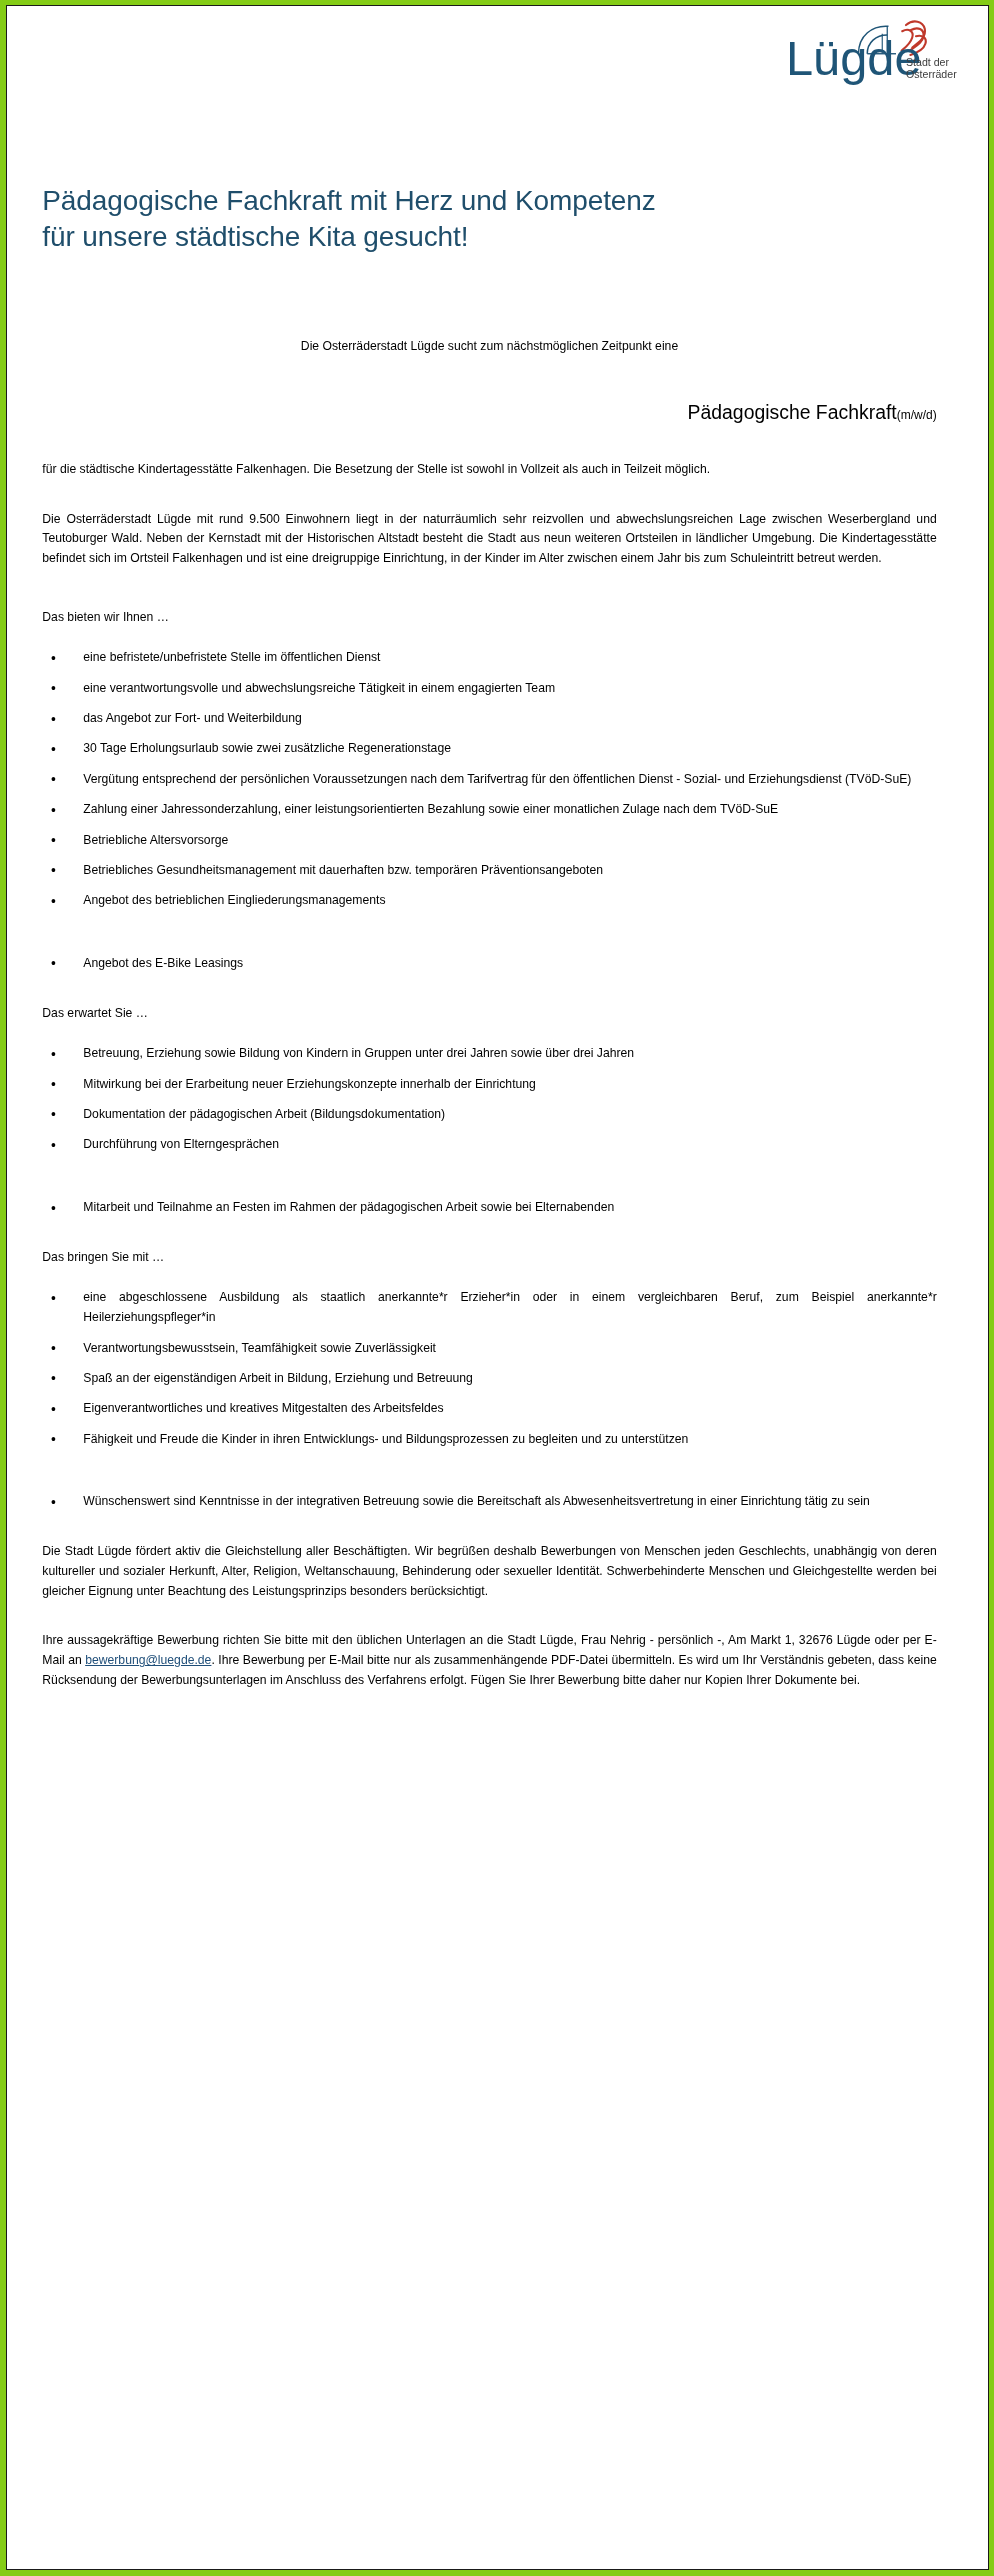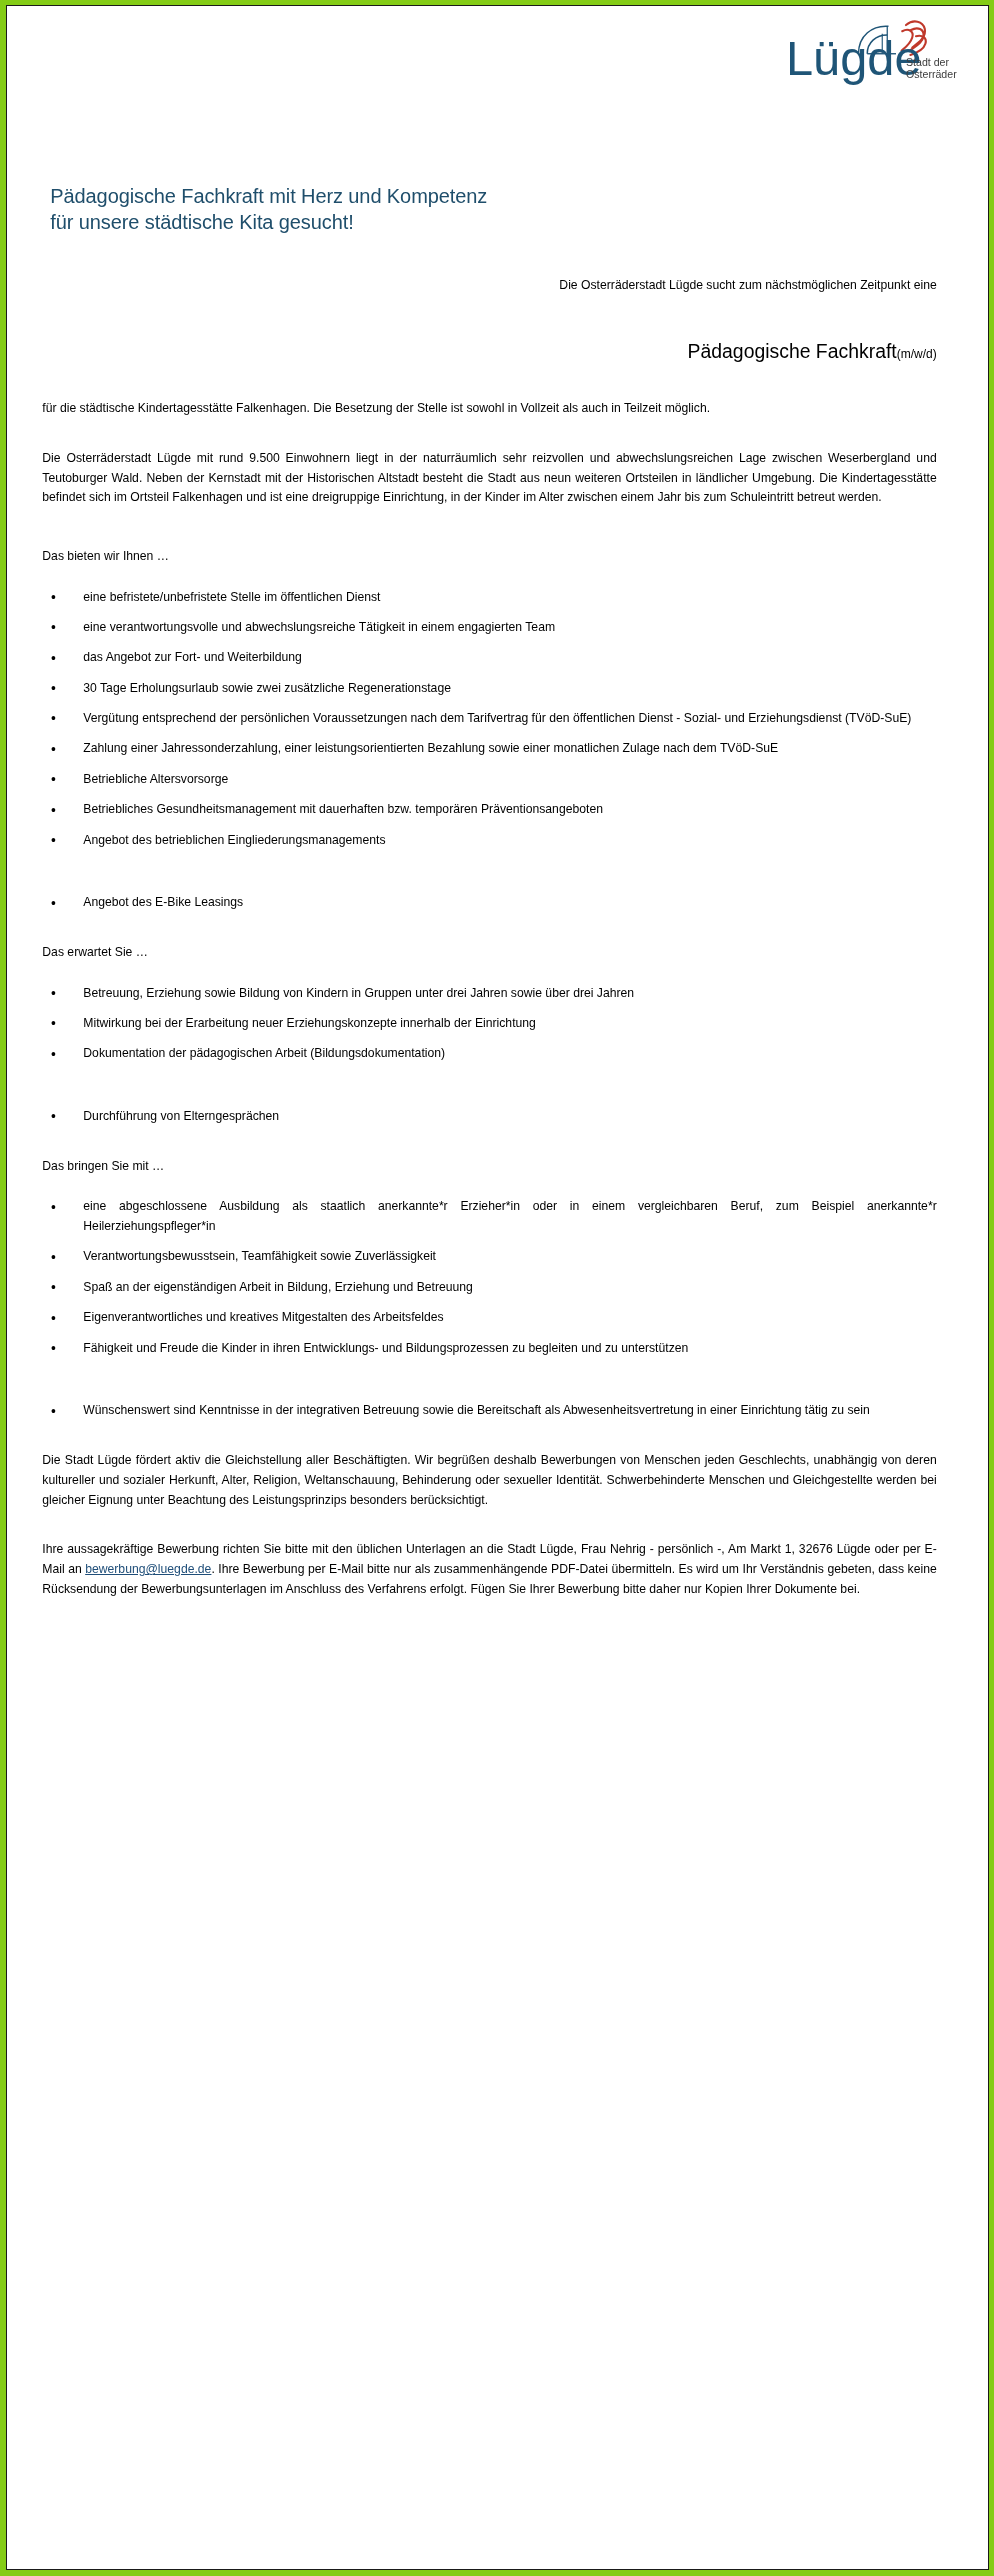--- a/index.html
+++ b/index.html
@@ -42,37 +42,37 @@
   .content {
     position: absolute;
     left: 35px;
     right: 51px;
     top: 177px;
   }
 
   
   .headline {
     color: #1f4e6b;
-    font-size: 20px;
+    font-size: 28px;
     line-height: 1.30;
     font-weight: 400;
     letter-spacing: -0.1px;
-    margin: 0 0 0 8px;
+    margin: 0 0 0 0;
   }
   .headline .l2 { display: block; }
 
   
   p.body {
     font-size: 12.2px;
     line-height: 1.62;
     text-align: justify;
     margin: 0;
     hyphens: manual;
   }
-  p.body.left { text-align: right; }
+  p.body.left { text-align: center; margin-top: 40px; }
 
   .sp-intro   { height: 41px; }
   .sp-after-intro { height: 44px; }
   .sp-after-job   { height: 36px; }
   .sp-sm      { height: 21px; }
   .sp-md      { height: 30px; }
   .sp-lg      { height: 39px; }
 
   
   .jobtitle {
@@ -202,20 +202,21 @@
 
       <p class="sec-head">Das erwartet Sie …</p>
 
       <div class="sp-sm"></div>
 
       <ul class="blist">
         <li>Betreuung, Erziehung sowie Bildung von Kindern in Gruppen unter drei Jahren sowie über drei Jahren</li>
         <li>Mitwirkung bei der Erarbeitung neuer Erziehungskonzepte innerhalb der Einrichtung</li>
         <li>Dokumentation der pädagogischen Arbeit (Bildungsdokumentation)</li>
         <li>Durchführung von Elterngesprächen</li>
+        <li>Mitarbeit und Teilnahme an Festen im Rahmen der pädagogischen Arbeit sowie bei Elternabenden</li>
       </ul>
 
       <div class="sp-md"></div>
 
       <p class="sec-head">Das bringen Sie mit …</p>
 
       <div class="sp-sm"></div>
 
       <ul class="blist">
         <li>eine abgeschlossene Ausbildung als staatlich anerkannte*r Erzieher*in oder in einem vergleichbaren Beruf, zum Beispiel anerkannte*r Heilerziehungspfleger*in</li>

